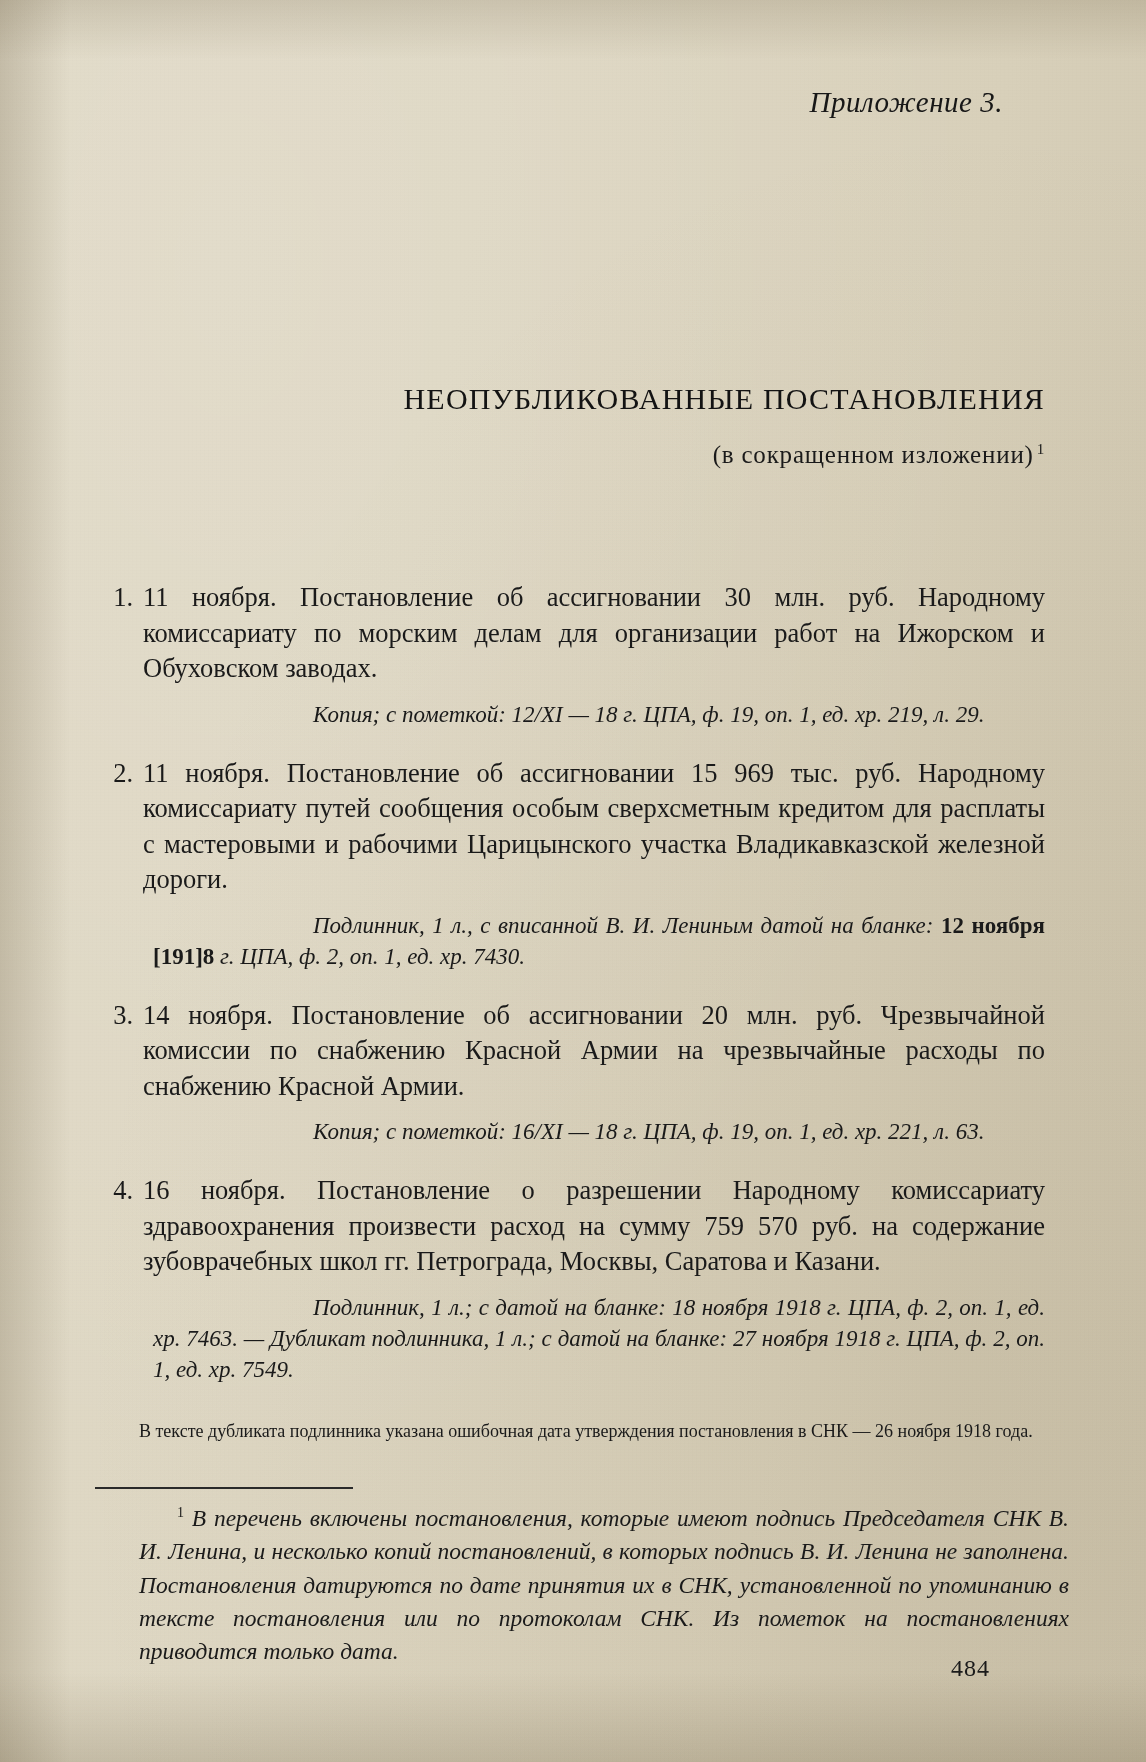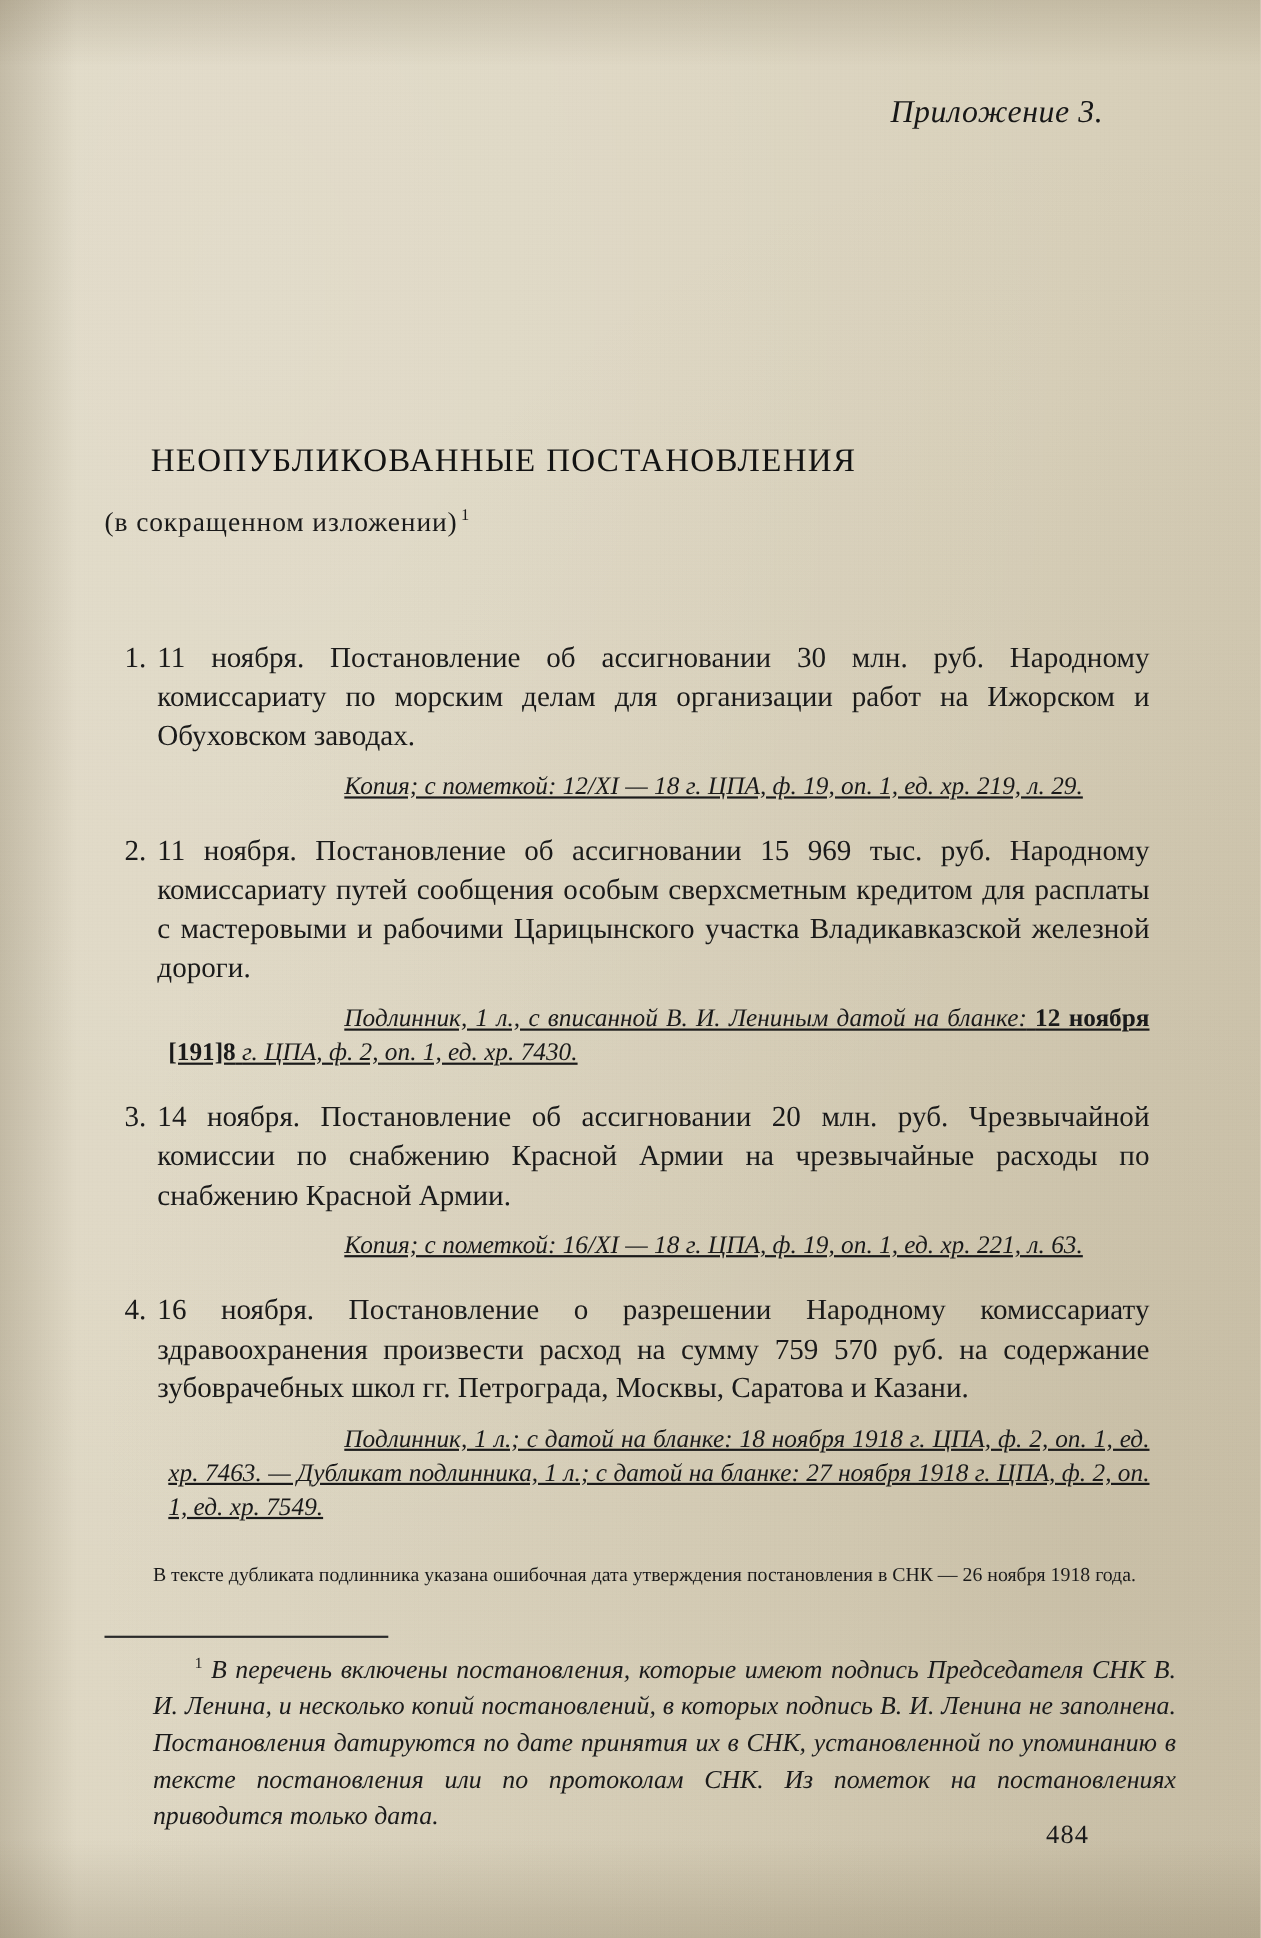--- a/index.html
+++ b/index.html
@@ -46,23 +46,23 @@
     right: 42px;
     top: 86px;
     font-style: italic;
     font-size: 29px;
     letter-spacing: 0.5px;
     color: #171717;
   }
   .title-block {
     position: absolute;
     left: 0;
-    top: 398px;
+    top: 378px;
     width: 950px;
-    text-align: left;
+    text-align: right;
   }
   .title-line {
     font-size: 30px;
     letter-spacing: 1.2px;
     line-height: 1.38;
     color: #131313;
   }
   .title-line.first {
     padding-left: 42px;
   }
@@ -113,21 +113,20 @@
   .source {
     margin-top: 12px;
     margin-left: 58px;
     font-style: italic;
     font-size: 23px;
     line-height: 1.35;
     text-align: justify;
   }
   .source.indent-first {
     text-indent: 160px;
-    text-decoration: underline;
   }
   .source .bold-roman {
     font-style: normal;
     font-weight: bold;
   }
   .note-paragraph {
     margin-top: 34px;
     font-size: 18px;
     line-height: 1.35;
     text-indent: 44px;

